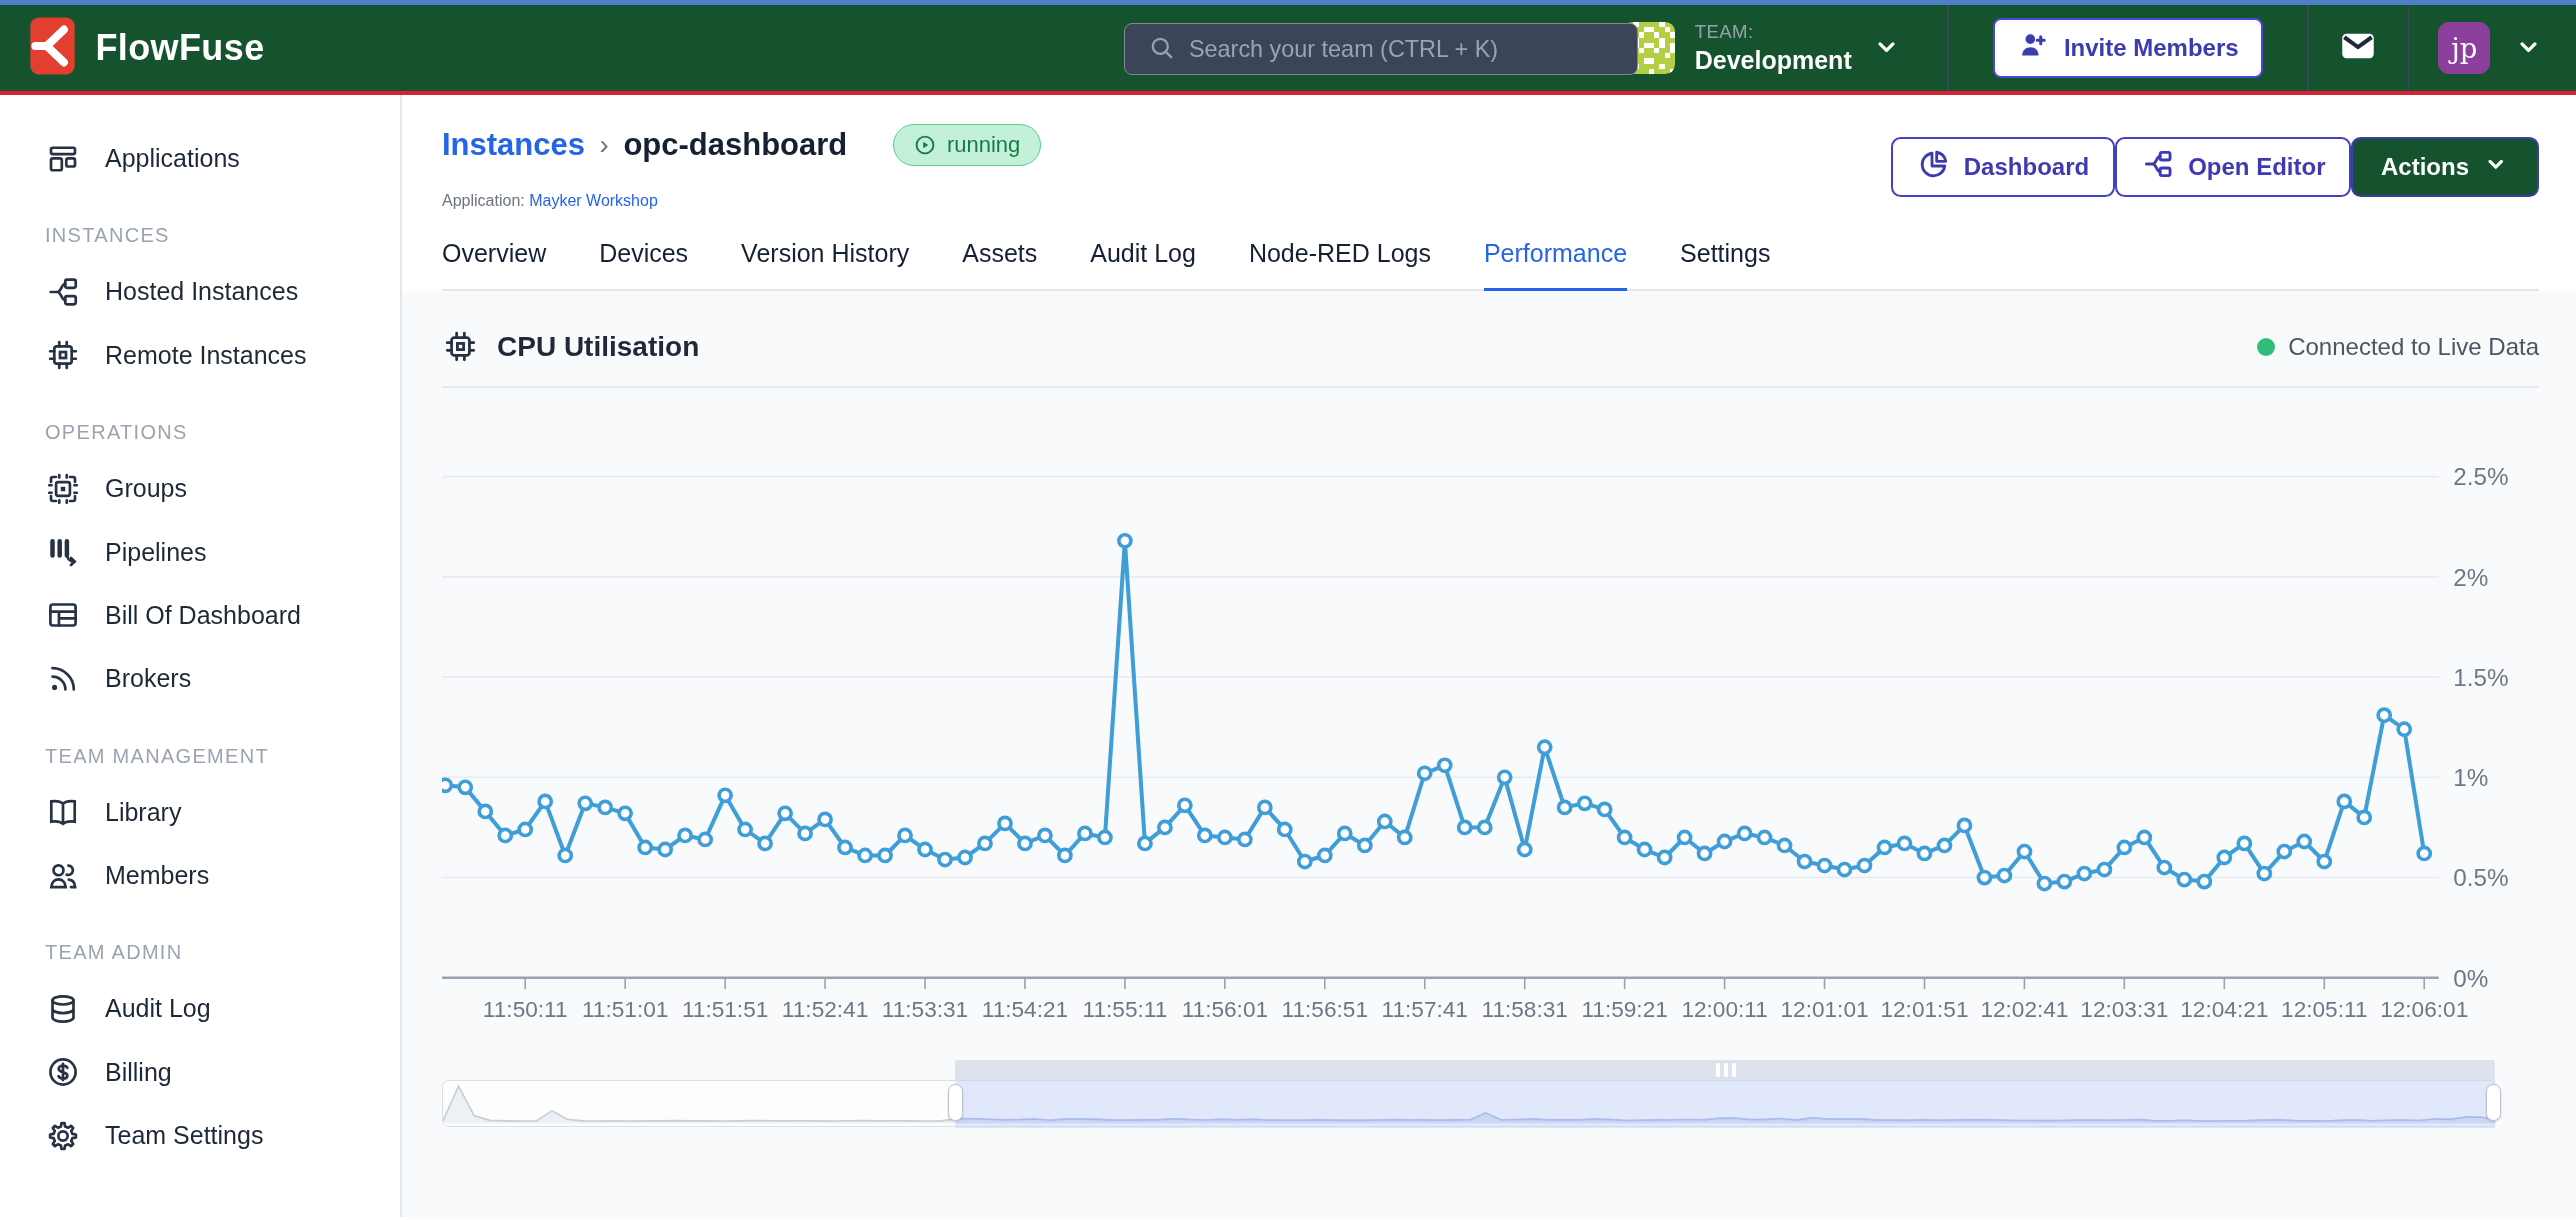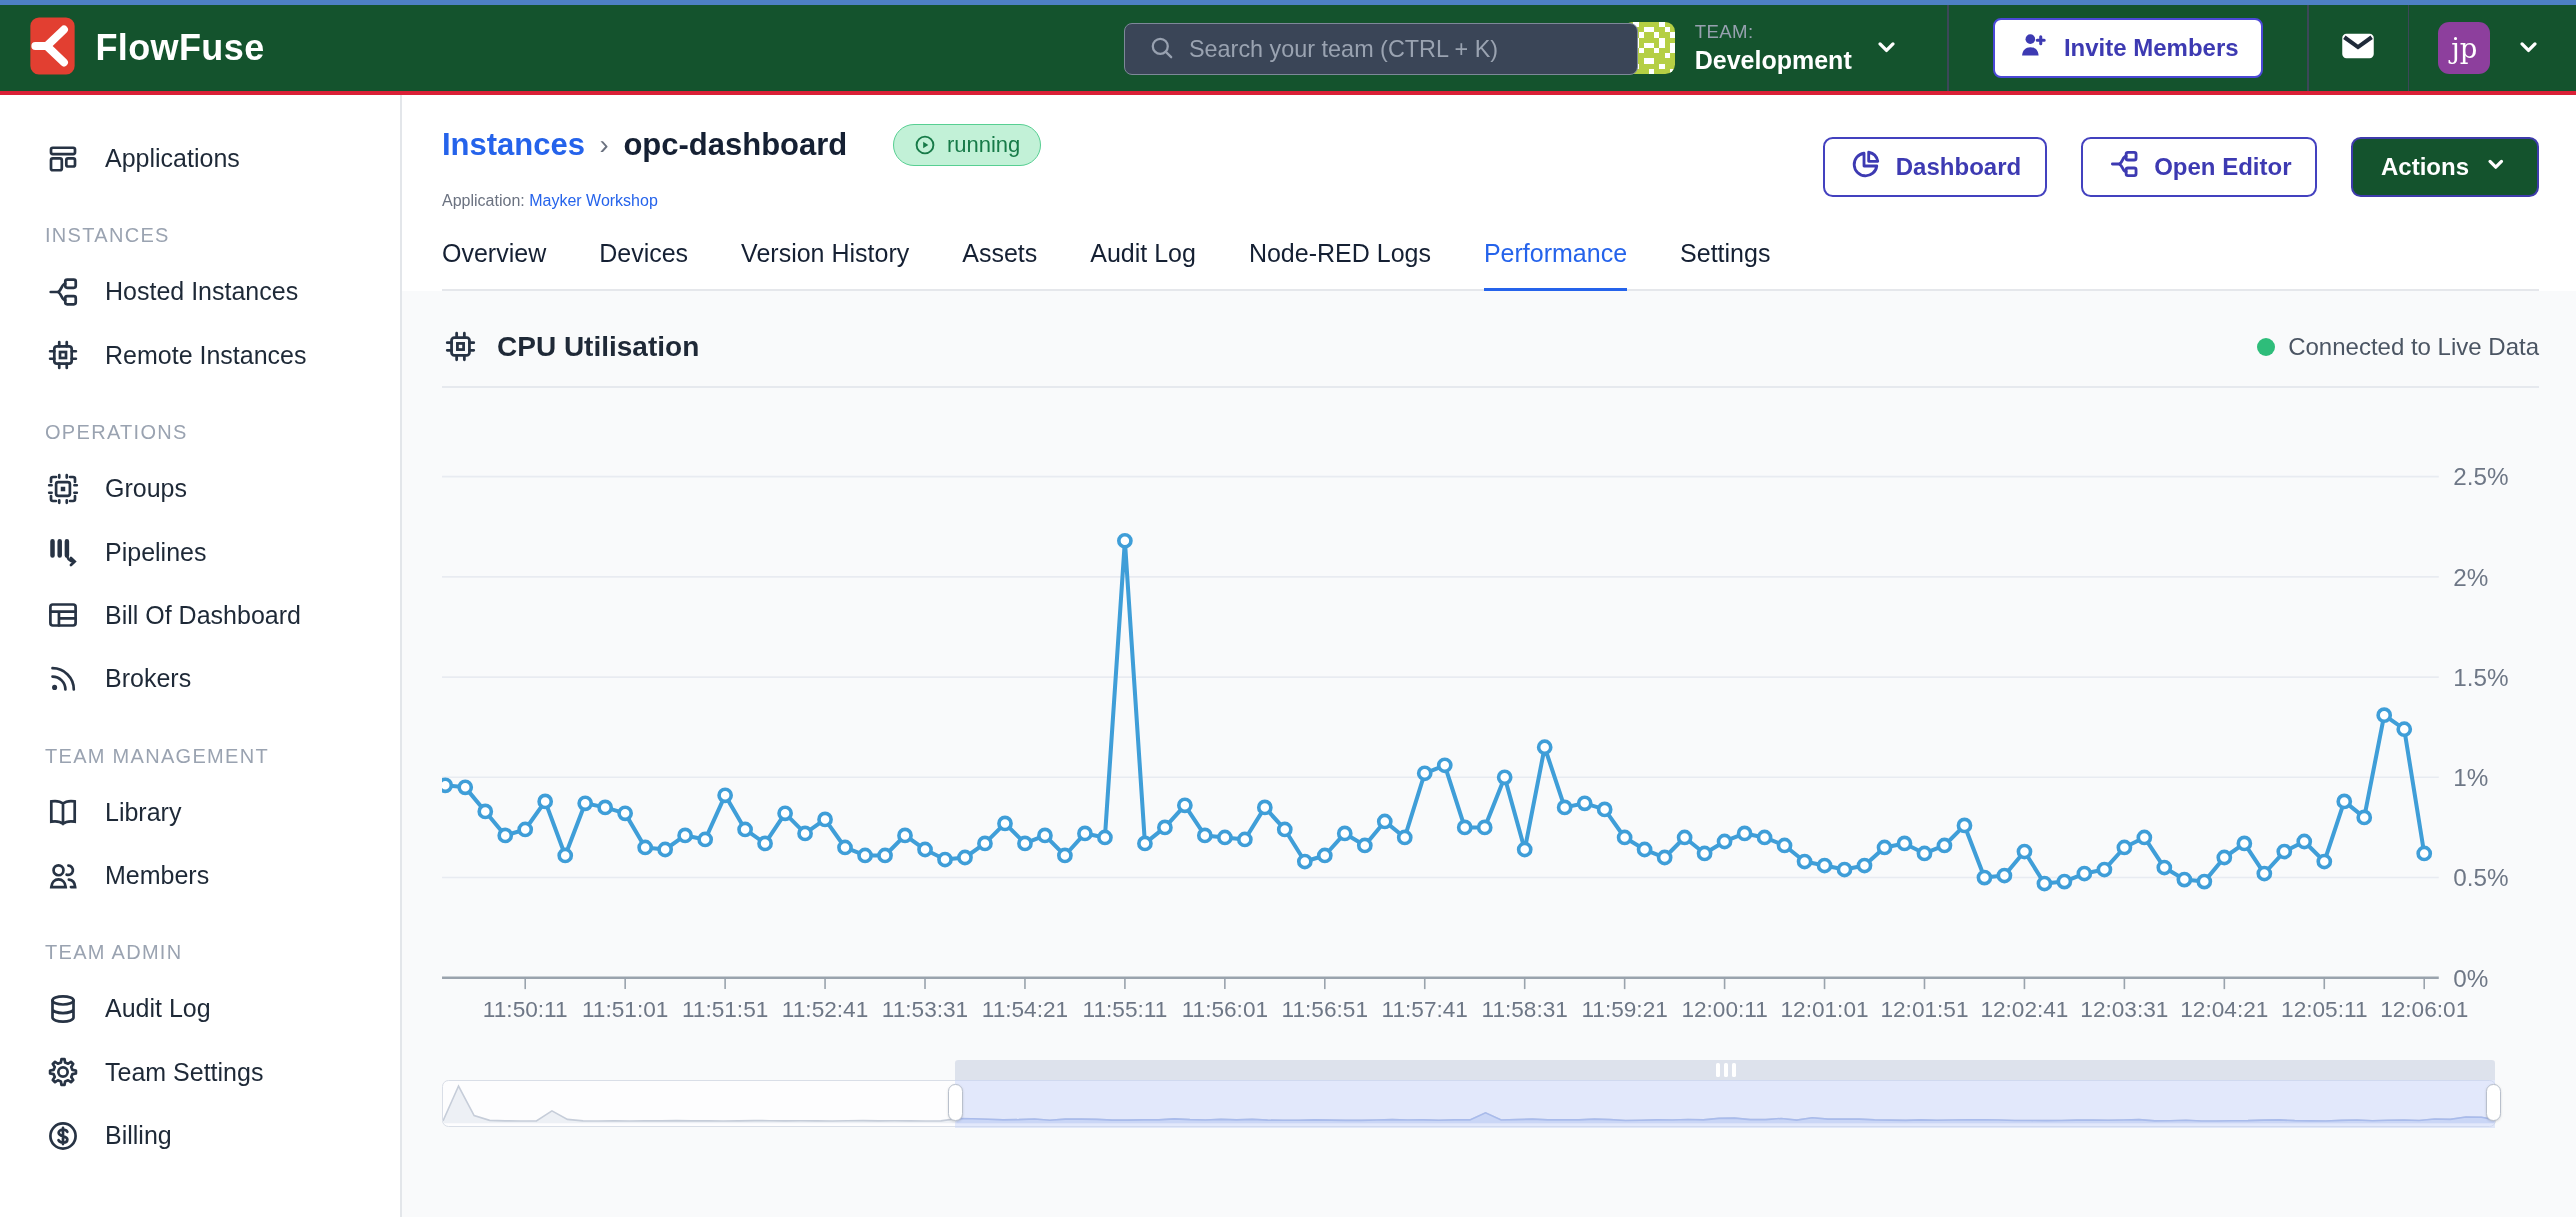--- a/index.html
+++ b/index.html
@@ -46,21 +46,21 @@
   .page-head { display:flex; justify-content:space-between; align-items:flex-start; }
   .breadcrumb { display:flex; align-items:center; gap:14.6px; }
   .breadcrumb a { color:#2563eb; font-size:31px; font-weight:700; text-decoration:none; cursor:pointer; }
   .breadcrumb .sep { color:#6b7280; font-size:27.5px; }
   .breadcrumb .inst { color:#152033; font-size:31px; font-weight:700; }
   .badge { margin-left:31px; display:inline-flex; align-items:center; gap:9.7px;
            background:#c2f1d7; border:1.6px solid #57cf92; color:#177a48;
            border-radius:808px; padding:7.3px 19.4px; font-size:22px; }
   .app-line { margin-top:26px; font-size:16px; color:#6b7280; }
   .app-line a { color:#2563eb; text-decoration:none; cursor:pointer; }
-  .head-buttons { display:flex; gap:34px; margin-top:13px; }
+  .head-buttons { display:flex; gap:0; margin-top:13px; }
   .btn { display:flex; align-items:center; gap:13px; height:60px; border-radius:9.7px;
          font-size:24px; font-weight:700; padding:0 24px; cursor:pointer; font-family:inherit; }
   .btn.outline { background:#fff; border:2.4px solid #4341bf; color:#3d3ab2; }
   .btn.solid { background:#14532d; border:2.4px solid #3e3bab; color:#fff; padding:0 27.5px; }
   
   .tabs { margin-top:29px; display:flex; gap:53px; border-bottom:2.4px solid #e5e7eb; }
   .tab { font-size:25px; color:#152033; padding-bottom:19.4px; cursor:pointer; border-bottom:4.9px solid transparent; margin-bottom:-2.4px; }
   .tab.active { color:#2563eb; border-bottom-color:#2563eb; }
   
   .panel { background:#f9fafb; margin:0 -37px 0 -40px; padding:37px 37px 0 40px; flex:1; }
@@ -260,31 +260,31 @@
       <div class="side-header">TEAM ADMIN</div>
       <div class="side-item">
         <span class="icn"><svg width="36" height="36" viewBox="0 0 24 24" fill="none" stroke="currentColor" stroke-width="1.8" stroke-linecap="round">
             <ellipse cx="12" cy="6.3" rx="7" ry="2.7"></ellipse>
             <path d="M5 6.3v11.4c0 1.5 3.1 2.7 7 2.7s7-1.2 7-2.7V6.3M5 12c0 1.5 3.1 2.7 7 2.7s7-1.2 7-2.7"></path>
           </svg></span>
         <span>Audit Log</span>
       </div>
       <div class="side-item">
         <span class="icn"><svg width="36" height="36" viewBox="0 0 24 24" fill="none" stroke="currentColor" stroke-width="1.8" stroke-linecap="round">
+            <circle cx="12" cy="12" r="8.4"></circle>
+            <path d="M12 6.6v10.8M14.9 9.2c-.5-.9-1.5-1.4-2.9-1.4-1.6 0-2.9.9-2.9 2.1 0 3 5.8 1.5 5.8 4.4 0 1.3-1.3 2.1-2.9 2.1-1.4 0-2.5-.6-3-1.6"></path>
+          </svg></span>
+        <span>Billing</span>
+      </div>
+      <div class="side-item">
+        <span class="icn"><svg width="36" height="36" viewBox="0 0 24 24" fill="none" stroke="currentColor" stroke-width="1.8" stroke-linecap="round">
             <circle cx="12" cy="12" r="3.1"></circle>
             <path d="M11 3.4h2l.4 2.3 2 .8 1.9-1.3 1.5 1.5-1.3 1.9.8 2 2.3.4v2l-2.3.4-.8 2 1.3 1.9-1.5 1.5-1.9-1.3-2 .8-.4 2.3h-2l-.4-2.3-2-.8-1.9 1.3-1.5-1.5 1.3-1.9-.8-2-2.3-.4v-2l2.3-.4.8-2-1.3-1.9 1.5-1.5 1.9 1.3 2-.8z" stroke-linejoin="round"></path>
           </svg></span>
         <span>Team Settings</span>
-      </div>
-      <div class="side-item">
-        <span class="icn"><svg width="36" height="36" viewBox="0 0 24 24" fill="none" stroke="currentColor" stroke-width="1.8" stroke-linecap="round">
-            <circle cx="12" cy="12" r="8.4"></circle>
-            <path d="M12 6.6v10.8M14.9 9.2c-.5-.9-1.5-1.4-2.9-1.4-1.6 0-2.9.9-2.9 2.1 0 3 5.8 1.5 5.8 4.4 0 1.3-1.3 2.1-2.9 2.1-1.4 0-2.5-.6-3-1.6"></path>
-          </svg></span>
-        <span>Billing</span>
       </div>
     </nav>
 
   <main class="main">
     <div class="page-head">
       <div>
         <div class="breadcrumb">
           <a>Instances</a>
           <span class="sep">›</span>
           <span class="inst">opc-dashboard</span>

